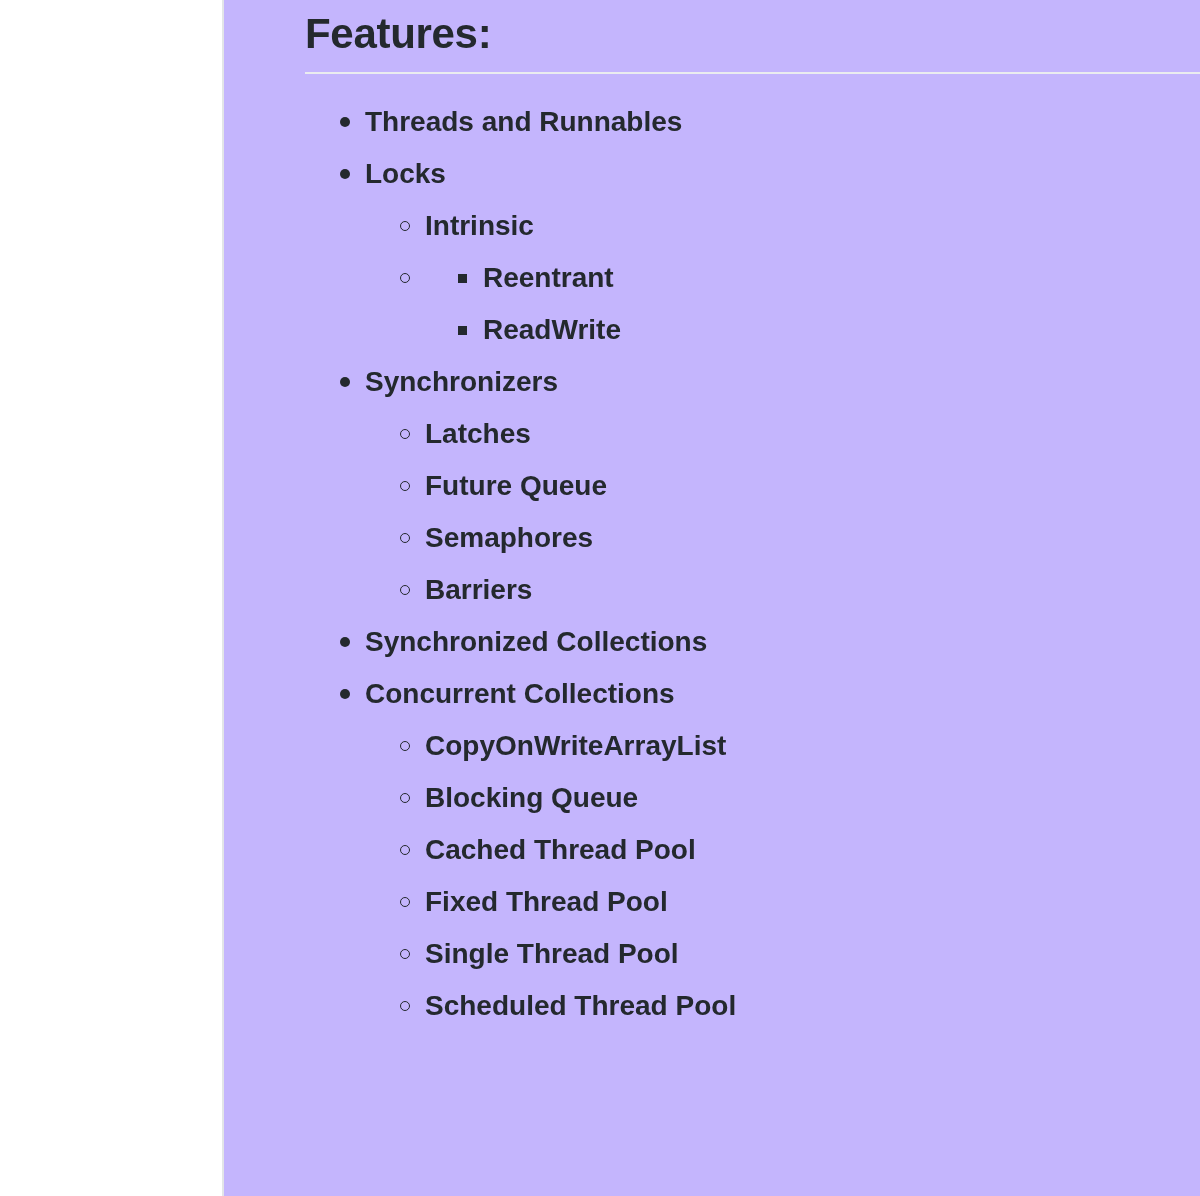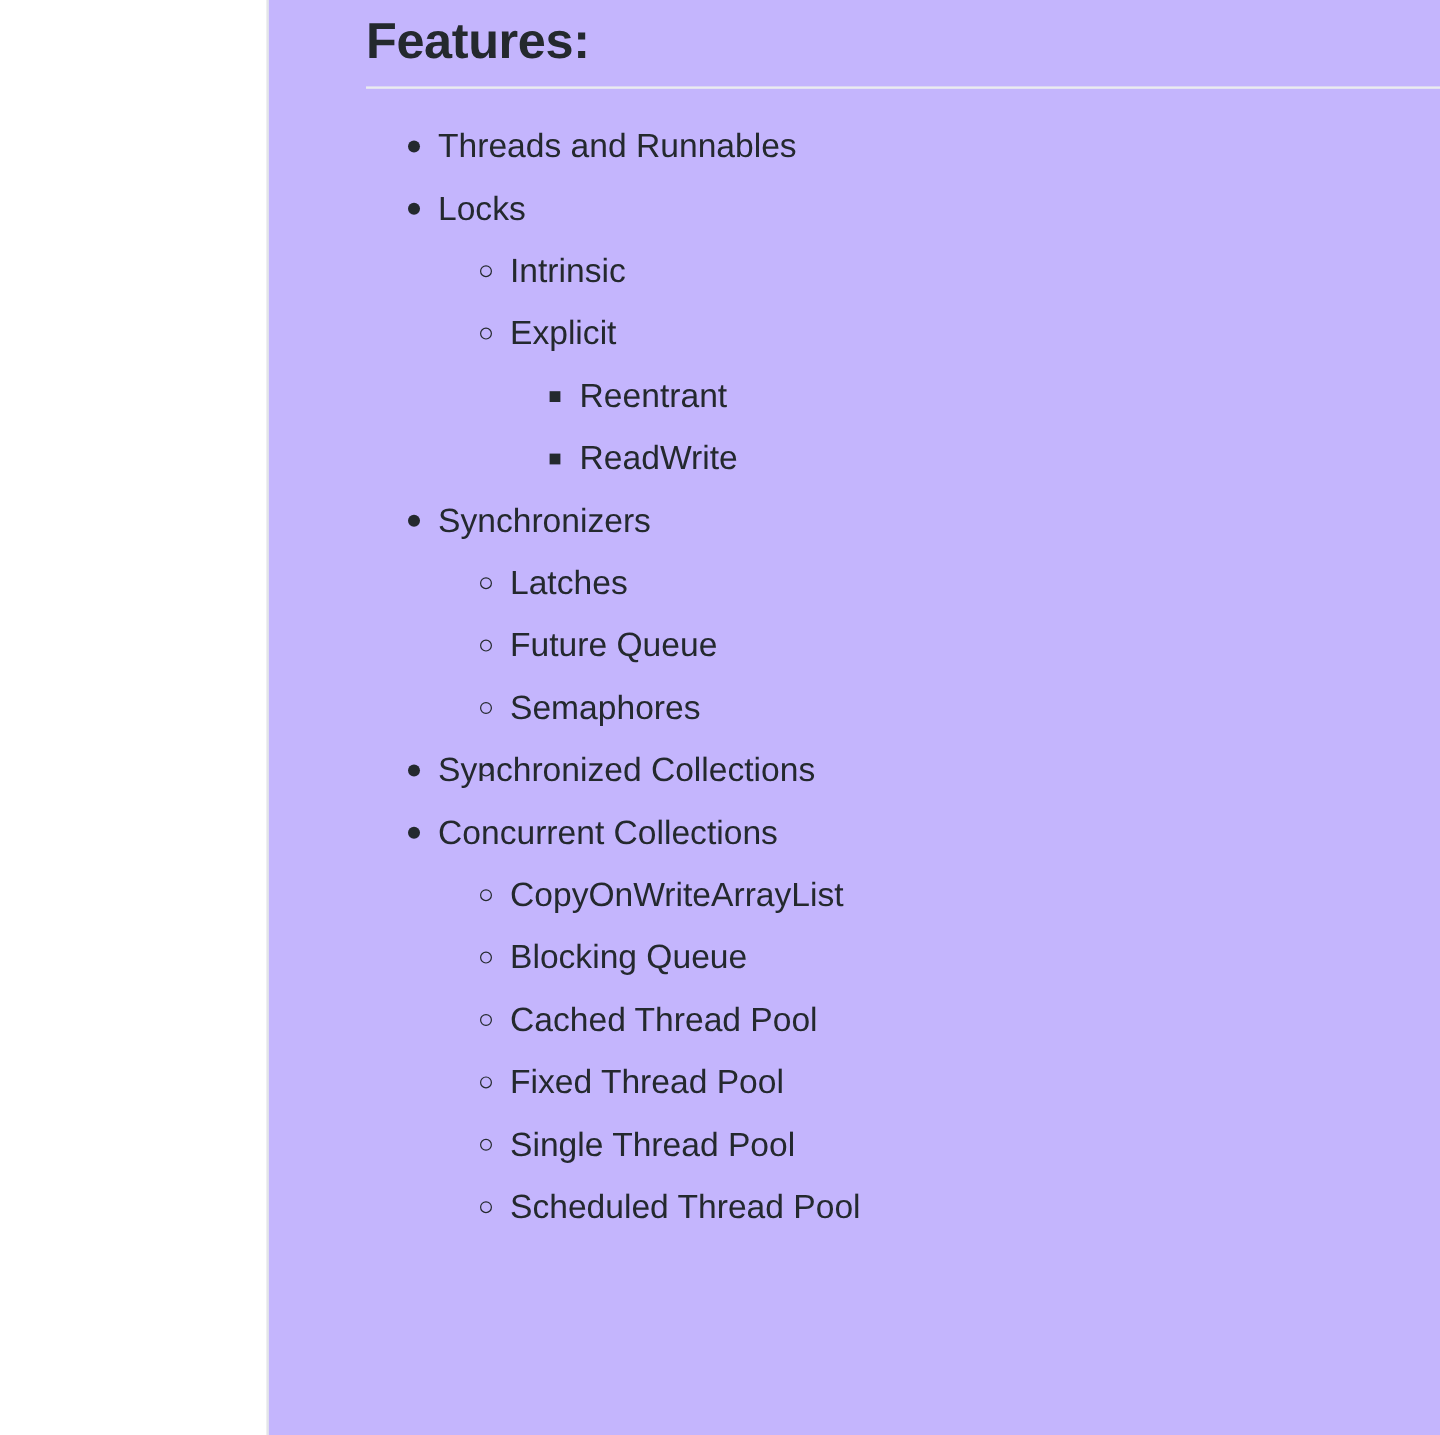--- a/index.html
+++ b/index.html
@@ -72,20 +72,21 @@
 
   
   ul.feature-list {
     list-style: none;
     margin: 0;
     padding: 0;
   }
   ul.feature-list.level-1 {
     margin-top: 22px;
     padding-left: 35px;   
+    font-weight: bold;
   }
   ul.feature-list.level-2 {
     padding-left: 60px;   
     margin-top: 0;
   }
   ul.feature-list.level-3 {
     padding-left: 58px;   
     margin-top: 0;
   }
 
@@ -140,32 +141,32 @@
 
     <h1 class="doc-heading">Features:</h1>
 
     <hr class="heading-rule">
 
     <ul class="feature-list level-1">
         <li class="feature-item"><span class="bullet bullet-disc"></span><span class="item-label">Threads and Runnables</span></li>
         <li class="feature-item"><span class="bullet bullet-disc"></span><span class="item-label">Locks</span></li>
         <ul class="feature-list level-2">
           <li class="feature-item"><span class="bullet bullet-circle"></span><span class="item-label">Intrinsic</span></li>
-          <li class="feature-item"><span class="bullet bullet-circle"></span><span class="item-label">Explicit</span></li>
+          <li class="feature-item"><span class="bullet bullet-circle"></span></li>
           <ul class="feature-list level-3">
             <li class="feature-item"><span class="bullet bullet-square"></span><span class="item-label">Reentrant</span></li>
             <li class="feature-item"><span class="bullet bullet-square"></span><span class="item-label">ReadWrite</span></li>
           </ul>
         </ul>
         <li class="feature-item"><span class="bullet bullet-disc"></span><span class="item-label">Synchronizers</span></li>
         <ul class="feature-list level-2">
           <li class="feature-item"><span class="bullet bullet-circle"></span><span class="item-label">Latches</span></li>
           <li class="feature-item"><span class="bullet bullet-circle"></span><span class="item-label">Future Queue</span></li>
           <li class="feature-item"><span class="bullet bullet-circle"></span><span class="item-label">Semaphores</span></li>
-          <li class="feature-item"><span class="bullet bullet-circle"></span></li>
+          <li class="feature-item"><span class="bullet bullet-circle"></span><span class="item-label">Barriers</span></li>
         </ul>
         <li class="feature-item"><span class="bullet bullet-disc"></span><span class="item-label">Synchronized Collections</span></li>
         <li class="feature-item"><span class="bullet bullet-disc"></span><span class="item-label">Concurrent Collections</span></li>
         <ul class="feature-list level-2">
           <li class="feature-item"><span class="bullet bullet-circle"></span><span class="item-label">CopyOnWriteArrayList</span></li>
           <li class="feature-item"><span class="bullet bullet-circle"></span><span class="item-label">Blocking Queue</span></li>
         </ul>
         <ul class="feature-list level-2">
           <li class="feature-item"><span class="bullet bullet-circle"></span><span class="item-label">Cached Thread Pool</span></li>
           <li class="feature-item"><span class="bullet bullet-circle"></span><span class="item-label">Fixed Thread Pool</span></li>

